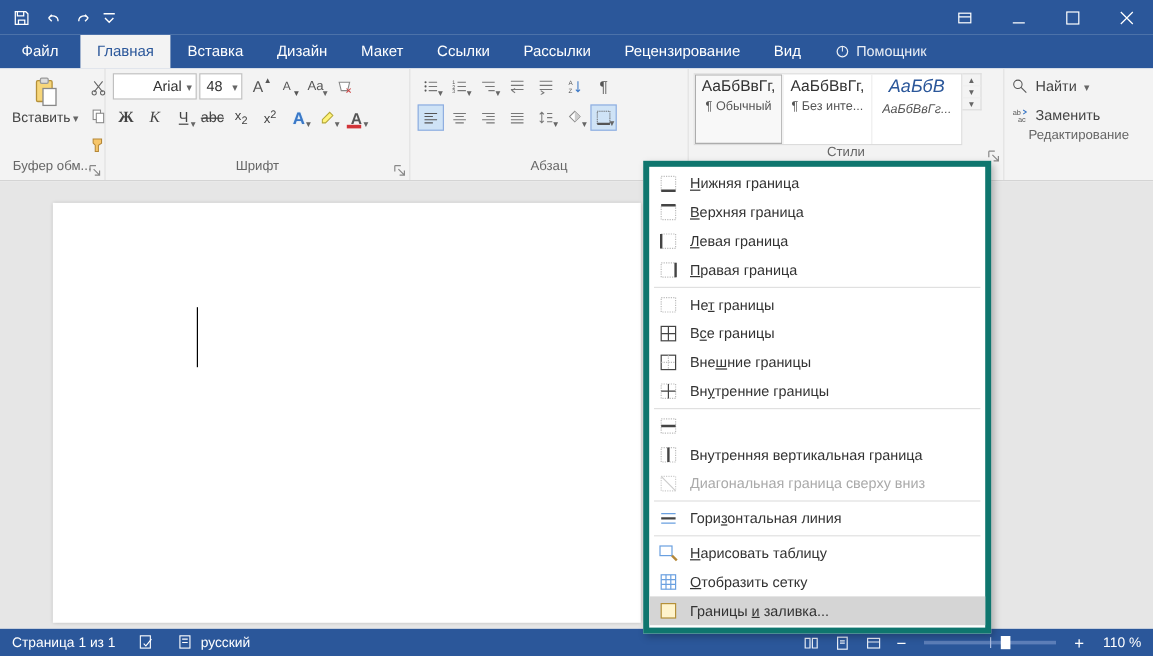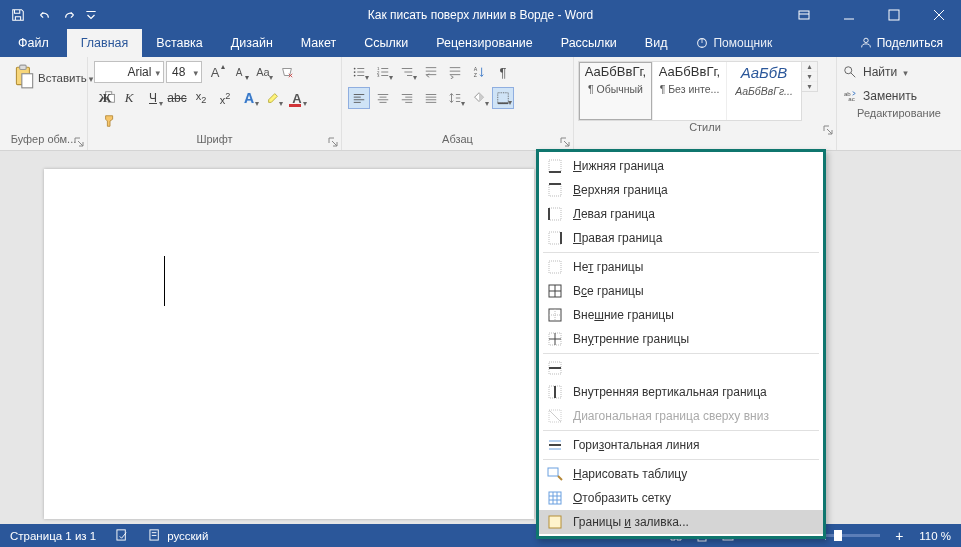--- a/index.html
+++ b/index.html
@@ -21,21 +21,21 @@
 .tab-spacer { flex: 1; }
 .tab-tell { display: flex; align-items: center; gap: 4px; font-size: 12px; opacity: .9; }
 .tab-share { display: flex; align-items: center; gap: 4px; padding: 0 18px; font-size: 12px; }
 
 .ribbon { height: 94px; background: #f3f3f3; border-bottom: 1px solid #d4d4d4; display: flex; }
 .group { border-right: 1px solid #e1e1e1; display: flex; flex-direction: column; }
 .group-body { flex: 1; display: flex; align-items: flex-start; padding: 4px 6px 0; }
 .group-label { height: 17px; font-size: 11px; color: #666; text-align: center; position: relative; }
 .group-label .launcher { position: absolute; right: 2px; bottom: 1px; width: 12px; height: 12px; }
 
-.big-btn { display: flex; flex-direction: row; align-items: center; justify-content: center; padding: 2px 4px; }
+.big-btn { display: flex; flex-direction: column; align-items: center; justify-content: center; padding: 2px 4px; }
 .big-btn .ic { width: 28px; height: 28px; display:flex; align-items:center; justify-content:center;}
 .big-btn .lbl { font-size: 11.5px; margin-top: 2px; }
 .big-btn .arrow::after { content: "▾"; font-size: 9px; margin-left: 2px; color: #666; }
 
 .clip-side { display: flex; flex-direction: column; gap: 4px; padding-top: 2px; margin-left: 2px; }
 .mini { width: 22px; height: 20px; display:flex; align-items:center; justify-content:center; }
 .mini svg { width: 14px; height: 14px; }
 
 .font-rows { display: flex; flex-direction: column; gap: 4px; }
 .row { display: flex; align-items: center; gap: 2px; }
@@ -71,21 +71,21 @@
 
 .editing { display:flex; flex-direction:column; gap:2px; padding:4px 6px 0; }
 .edit-item { display:flex; align-items:center; gap:6px; font-size:12px; height:22px; white-space:nowrap;}
 .edit-item svg { width:14px; height:14px; }
 .edit-item .dd::after { content:" ▾"; font-size:9px; color:#666;}
 
 .canvas-area { position:absolute; top:151px; left:0; right:0; bottom:23px; background:#e6e6e6; }
 .page { position:absolute; left:44px; top:18px; width:490px; height:350px; background:#fff; box-shadow:0 0 3px rgba(0,0,0,.25); }
 .cursor { position:absolute; left:164px; top:256px; width:1px; height:50px; background:#000; }
 
-.dropdown { position:absolute; left:536px; top:149px; width:290px; background:#fff; border:3px solid #0f766e; box-shadow:2px 3px 6px rgba(0,0,0,.25); z-index:10; padding:2px 0;}
+.dropdown { position:absolute; left:536px; top:134px; width:290px; background:#fff; border:5px solid #0f766e; box-shadow:2px 3px 6px rgba(0,0,0,.25); z-index:10; padding:2px 0;}
 .dd-item { height:24px; display:flex; align-items:center; padding:0 8px; gap:10px; font-size:12px; color:#333; }
 .dd-item.disabled { color:#aaa; }
 .dd-item.hover { background:#d5d5d5; }
 .dd-item .dd-ic { width:16px; height:16px; display:flex; align-items:center; justify-content:center; flex-shrink:0; }
 .dd-item .dd-ic svg { width:16px; height:16px; }
 .dd-sep { height:1px; background:#e0e0e0; margin:2px 4px; }
 .dd-item u { text-decoration: underline; }
 
 .statusbar { position:absolute; bottom:0; left:0; right:0; height:23px; background:#2b579a; color:#fff; display:flex; align-items:center; font-size:11.5px; }
 .sb-cell { padding:0 10px; display:flex; align-items:center; gap:5px; height:100%; }
@@ -121,21 +121,20 @@
       <svg viewBox="0 0 16 16">
           <path d="M12 8a5 5 0 0 0-9 3 M12 8l-3-3 M12 8l-3 3" fill="none" stroke="#fff" stroke-width="1.3"></path>
         </svg>
     </div>
     <div class="qat-btn" style="width:14px">
       <svg viewBox="0 0 12 12">
           <path d="M2 3h8 M3 6l3 3 3-3" fill="none" stroke="#fff"></path>
         </svg>
     </div>
   </div>
-  <div class="title">Как писать поверх линии в Ворде  -  Word</div>
   <div class="win-controls">
     <div class="win-btn">
         <svg viewBox="0 0 12 12">
           <rect x="1" y="2" width="10" height="8"></rect>
           <path d="M1 5h10"></path>
         </svg>
       </div>
     <div class="win-btn">
         <svg viewBox="0 0 12 12">
           <path d="M1 10h10"></path>
@@ -154,38 +153,31 @@
   </div>
 </div>
 
 <div class="tabstrip">
   <div class="tab tab-file">Файл</div>
   <div class="tab active">Главная</div>
   <div class="tab">Вставка</div>
   <div class="tab">Дизайн</div>
   <div class="tab">Макет</div>
   <div class="tab">Ссылки</div>
+  <div class="tab">Рассылки</div>
   <div class="tab">Рецензирование</div>
-  <div class="tab">Рассылки</div>
   <div class="tab">Вид</div>
   <div class="tab tab-tell">
     <svg width="14" height="14" viewBox="0 0 16 16">
         <circle cx="8" cy="8" r="5" fill="none" stroke="#fff" stroke-width="1.2"></circle>
         <path d="M8 3v5M8 12v.5" stroke="#fff"></path>
       </svg>
     <span>Помощник</span>
   </div>
   <div class="tab-spacer"></div>
-  <div class="tab-share">
-    <svg width="14" height="14" viewBox="0 0 16 16">
-        <circle cx="8" cy="5" r="2.5" fill="none" stroke="#fff"></circle>
-        <path d="M3 13c0-3 2-4 5-4s5 1 5 4" fill="none" stroke="#fff"></path>
-      </svg>
-    <span>Поделиться</span>
-  </div>
 </div>
 
 <div class="ribbon">
 
   <div class="group" style="width:88px">
     <div class="group-body">
       <div class="big-btn">
         <div class="ic">
           <svg viewBox="0 0 24 24" width="26" height="26">
               <rect x="5" y="3" width="12" height="16" rx="1" fill="#f7d67a" stroke="#b59038"></rect>

